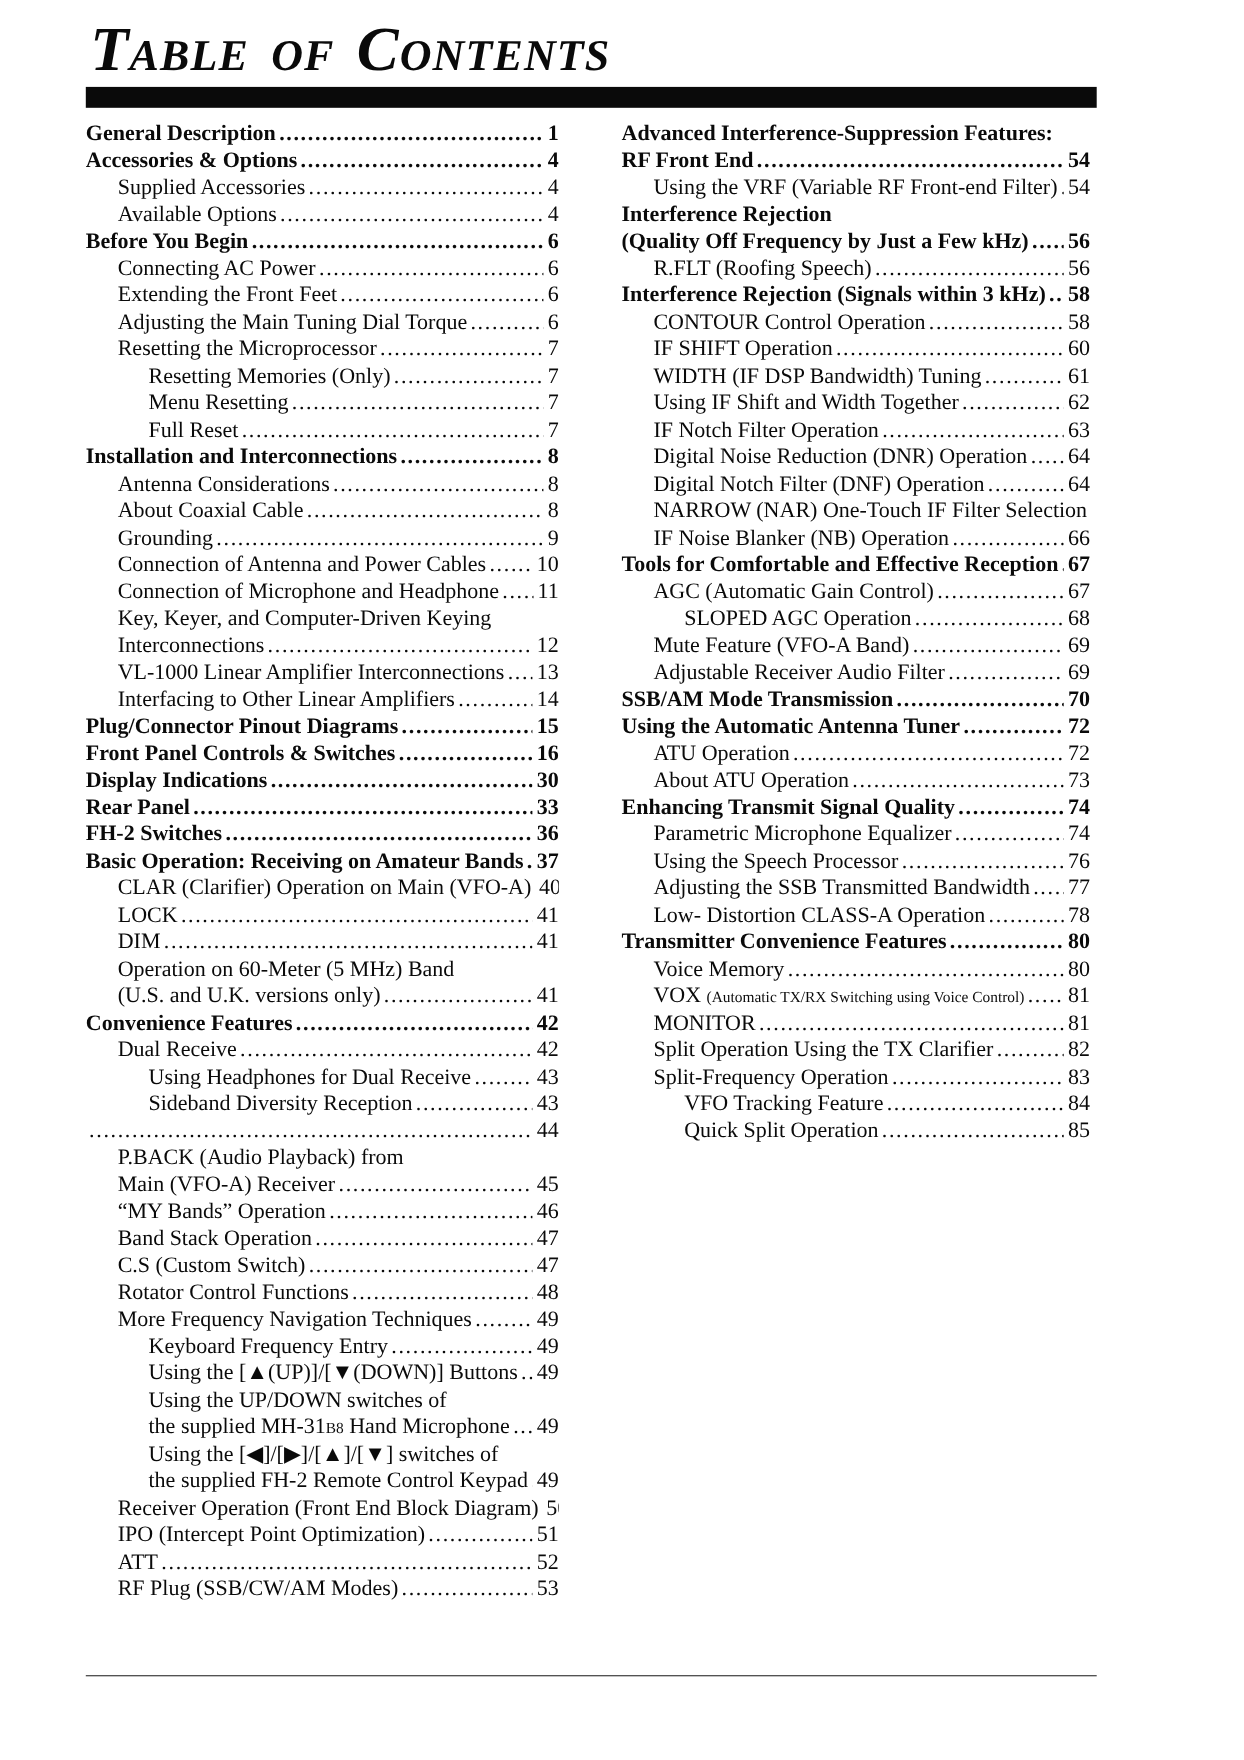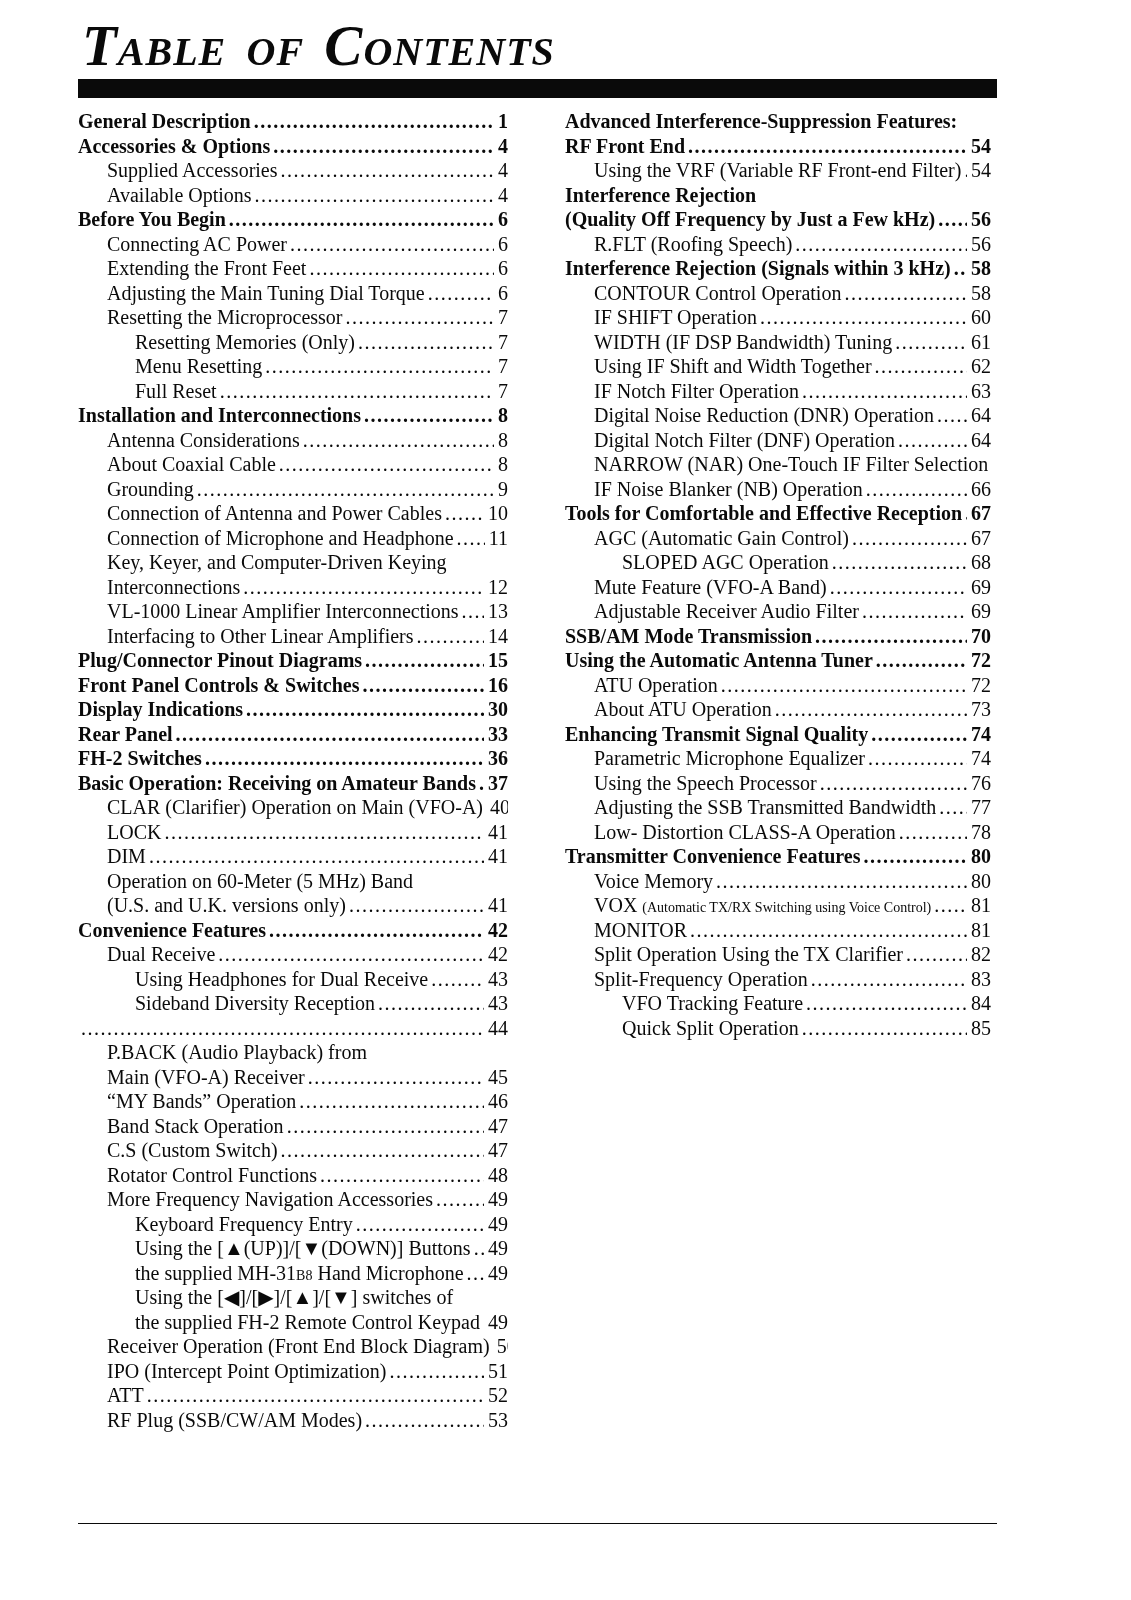--- a/index.html
+++ b/index.html
@@ -309,33 +309,36 @@
         <span class="toc-label"><span>C.S (Custom Switch)</span></span>
         <span class="toc-leader">............................................................................................................................................</span>
         <span class="toc-page">47</span>
       </div>
       <div class="toc-row indent-1">
         <span class="toc-label"><span>Rotator Control Functions</span></span>
         <span class="toc-leader">............................................................................................................................................</span>
         <span class="toc-page">48</span>
       </div>
       <div class="toc-row indent-1">
-        <span class="toc-label"><span>More Frequency Navigation Accessories</span></span>
+        <span class="toc-label"><span>More Frequency Navigation Techniques</span></span>
         <span class="toc-leader">............................................................................................................................................</span>
         <span class="toc-page">49</span>
       </div>
       <div class="toc-row indent-2">
         <span class="toc-label"><span>Keyboard Frequency Entry</span></span>
         <span class="toc-leader">............................................................................................................................................</span>
         <span class="toc-page">49</span>
       </div>
       <div class="toc-row indent-2">
         <span class="toc-label"><span>Using the [▲(UP)]/[▼(DOWN)] Buttons</span></span>
         <span class="toc-leader">............................................................................................................................................</span>
         <span class="toc-page">49</span>
+      </div>
+      <div class="toc-row indent-2">
+        <span class="toc-label"><span>Using the UP/DOWN switches of</span></span>
       </div>
       <div class="toc-row indent-2">
         <span class="toc-label"><span>the supplied MH-31</span><span class="sm">B8</span><span> Hand Microphone</span></span>
         <span class="toc-leader">............................................................................................................................................</span>
         <span class="toc-page">49</span>
       </div>
       <div class="toc-row indent-2">
         <span class="toc-label"><span>Using the [◀]/[▶]/[▲]/[▼] switches of</span></span>
       </div>
       <div class="toc-row indent-2">

